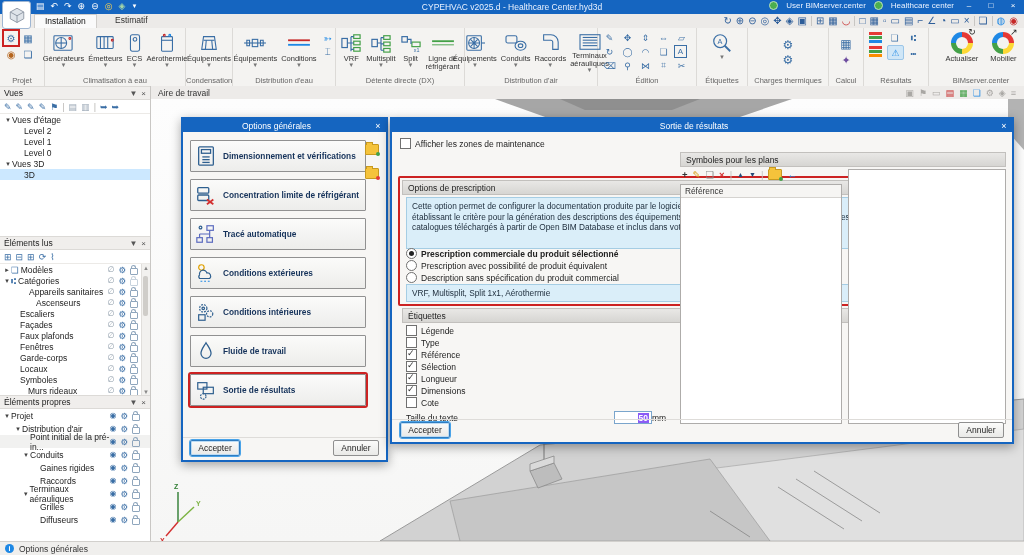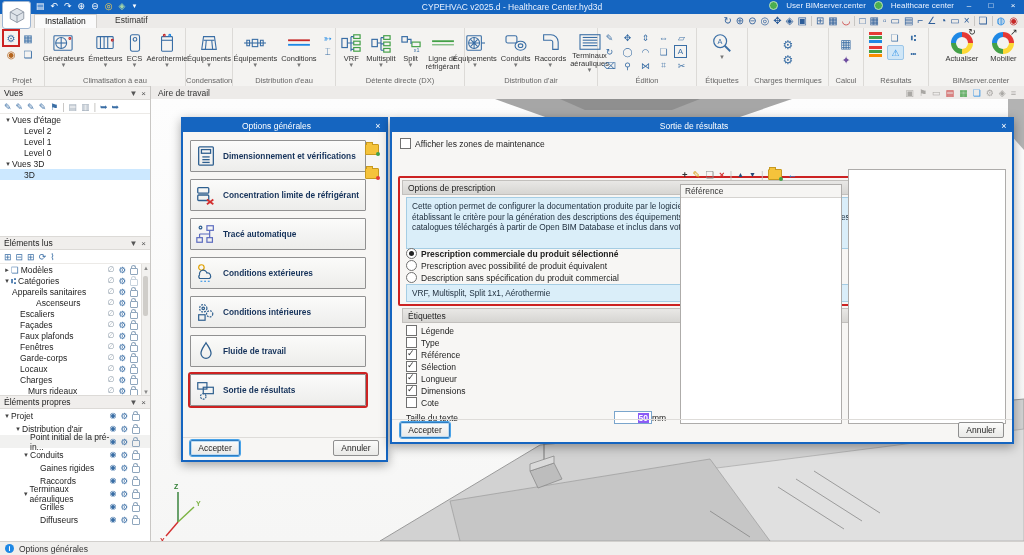--- a/index.html
+++ b/index.html
@@ -599,21 +599,21 @@
         <div class="trow" style="height:11px;padding-left:3px;">
           <span class="tw">▾</span>
             <span class="g" style="color:#3a6ea5;margin-right:2px;">⑆</span>
             <span>Catégories</span>
           <span class="rowic" style="padding-right:12px;">
               <span class="eye">∅</span>
               <span class="g">⚙</span>
               <span class="lk" style="opacity:.5;"></span>
             </span>
           </div>
-        <div class="trow" style="height:11px;padding-left:12px;">
+        <div class="trow" style="height:11px;padding-left:29px;">
             <span>Appareils sanitaires</span>
           <span class="rowic" style="padding-right:12px;">
               <span class="eye">∅</span>
               <span class="g">⚙</span>
               <span class="lk"></span>
             </span>
           </div>
         <div class="trow" style="height:11px;padding-left:36px;">
             <span>Ascenseurs</span>
           <span class="rowic" style="padding-right:12px;">
@@ -664,21 +664,21 @@
           </div>
         <div class="trow" style="height:11px;padding-left:20px;">
             <span>Locaux</span>
           <span class="rowic" style="padding-right:12px;">
               <span class="eye">∅</span>
               <span class="g">⚙</span>
               <span class="lk"></span>
             </span>
           </div>
         <div class="trow" style="height:11px;padding-left:20px;">
-            <span>Charges</span>
+            <span>Symboles</span>
           <span class="rowic" style="padding-right:12px;">
               <span class="eye">∅</span>
               <span class="g">⚙</span>
               <span class="lk"></span>
             </span>
           </div>
         <div class="trow" style="height:11px;padding-left:28px;">
             <span>Murs rideaux</span>
           <span class="rowic" style="padding-right:12px;">
               <span class="eye">∅</span>
@@ -926,20 +926,21 @@
       <div class="ckrow" style="left:14px;top:281px;">
         <span>Taille du texte</span>
         </div>
       <div class="abs numin" style="left:222px;top:279px;width:32px;height:11px;">
         <span class="selv">50</span>
         </div>
       <div class="ckrow" style="left:260px;top:281px;">
         <span>mm</span>
         </div>
 
+      <div class="abs grayhead" style="left:288px;top:20px;width:314px;height:13px;">Symboles pour les plans</div>
       <div class="abs symtools" style="left:290px;top:37px;">
         <span style="color:#333;font-weight:bold;">+</span>
         <span style="color:#d9a520;">✎</span>
         <span style="color:#888;">❏</span>
         <span style="color:#d32f2f;font-weight:bold;">×</span>
         <span style="color:#c5c3c0;">|</span>
         <span style="color:#274a78;font-size:7px;">▲</span>
         <span style="color:#274a78;font-size:7px;">▼</span>
         <span style="color:#c5c3c0;">|</span>
         <span class="folder">

